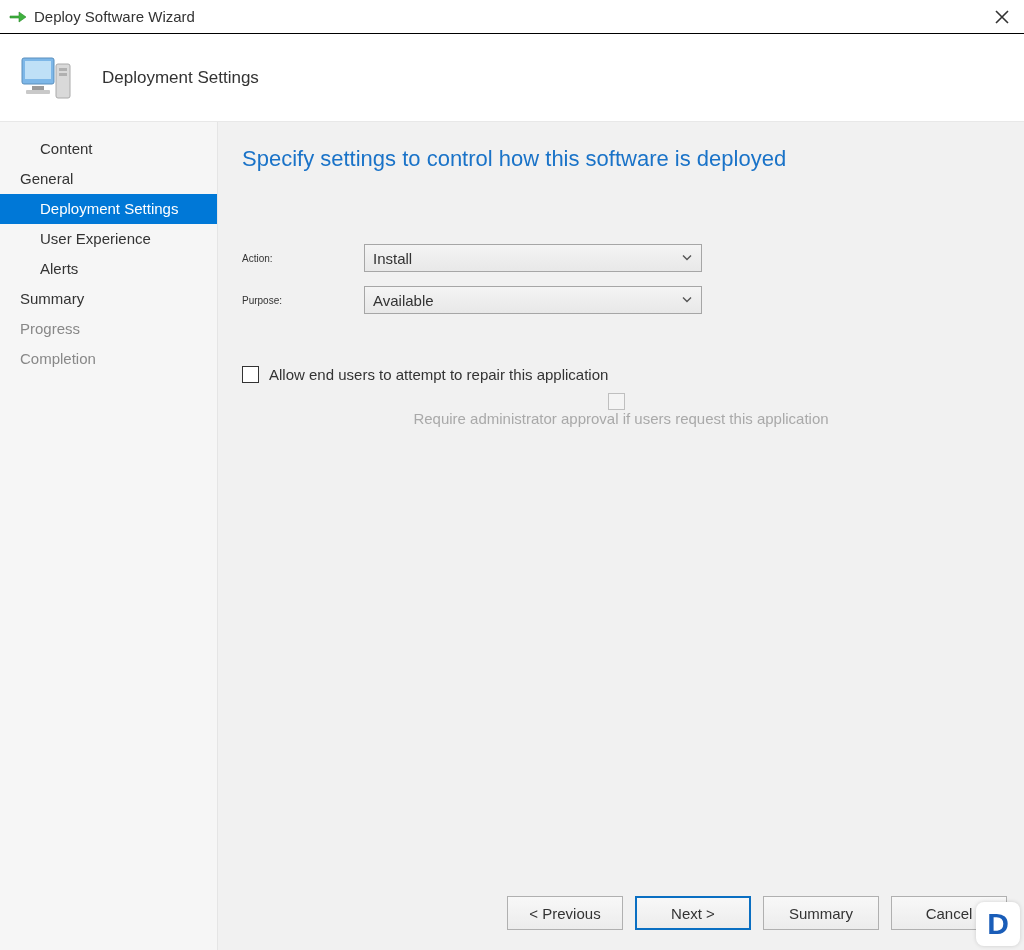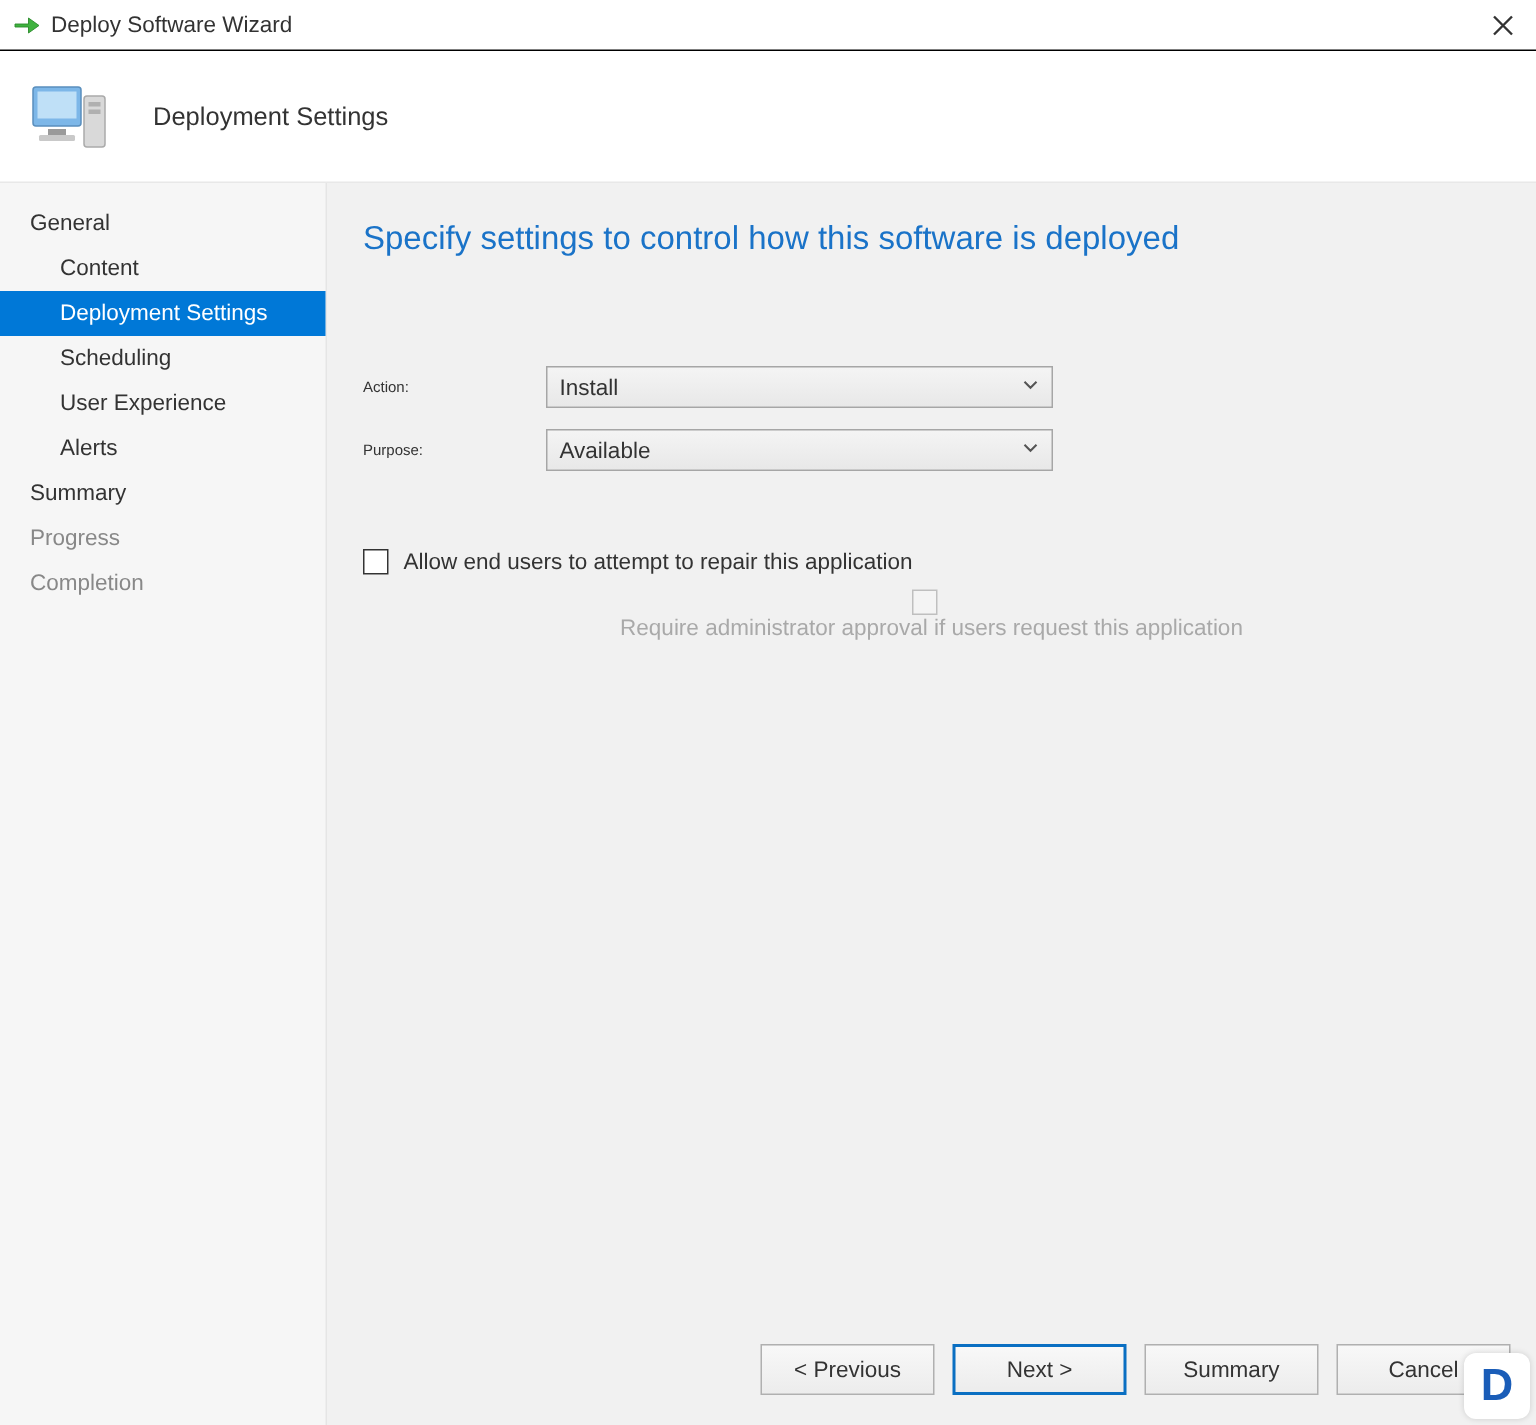--- a/index.html
+++ b/index.html
@@ -159,24 +159,23 @@
       <rect x="38" y="14" width="14" height="34" rx="2" fill="#d9d9d9" stroke="#aaaaaa"></rect>
       <rect x="41" y="18" width="8" height="3" fill="#b0b0b0"></rect>
       <rect x="41" y="23" width="8" height="3" fill="#b0b0b0"></rect>
     </svg>
   </span>
   <span class="header-title">Deployment Settings</span>
 </div>
 
 <div class="body">
   <div class="sidebar" id="sidebar">
+      <div class="nav-item sub">Content</div>
       <div class="nav-item">General</div>
-      <div class="nav-item sub">Content</div>
       <div class="nav-item sub selected">Deployment Settings</div>
-      <div class="nav-item sub">Scheduling</div>
       <div class="nav-item sub">User Experience</div>
       <div class="nav-item sub">Alerts</div>
       <div class="nav-item">Summary</div>
       <div class="nav-item disabled">Progress</div>
       <div class="nav-item disabled">Completion</div>
     </div>
 
   <div class="content">
     <div class="page-heading">Specify settings to control how this software is deployed</div>
 

